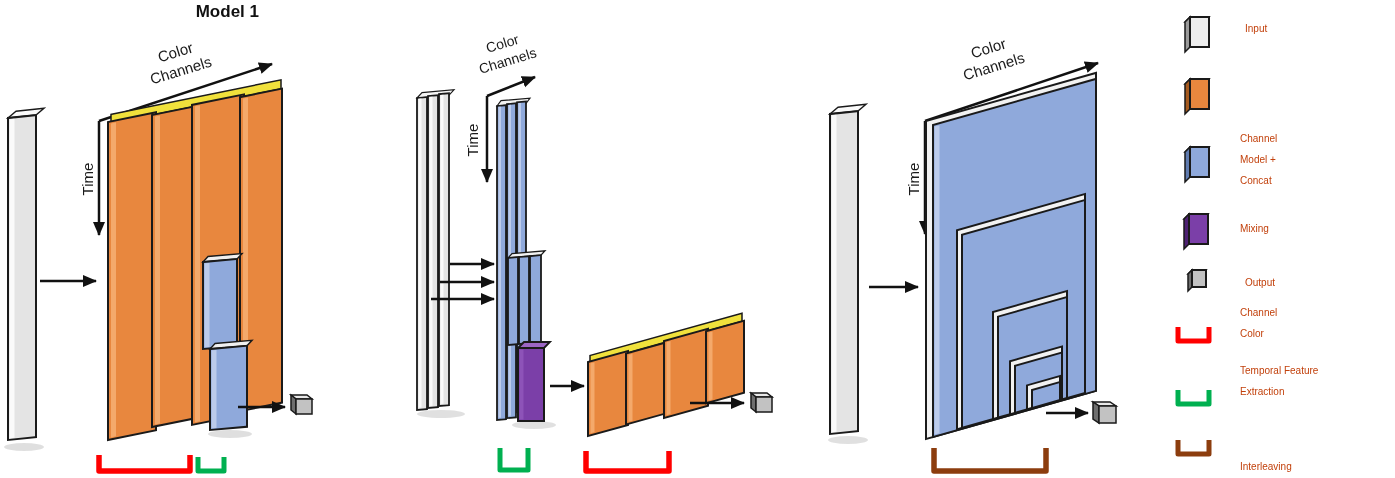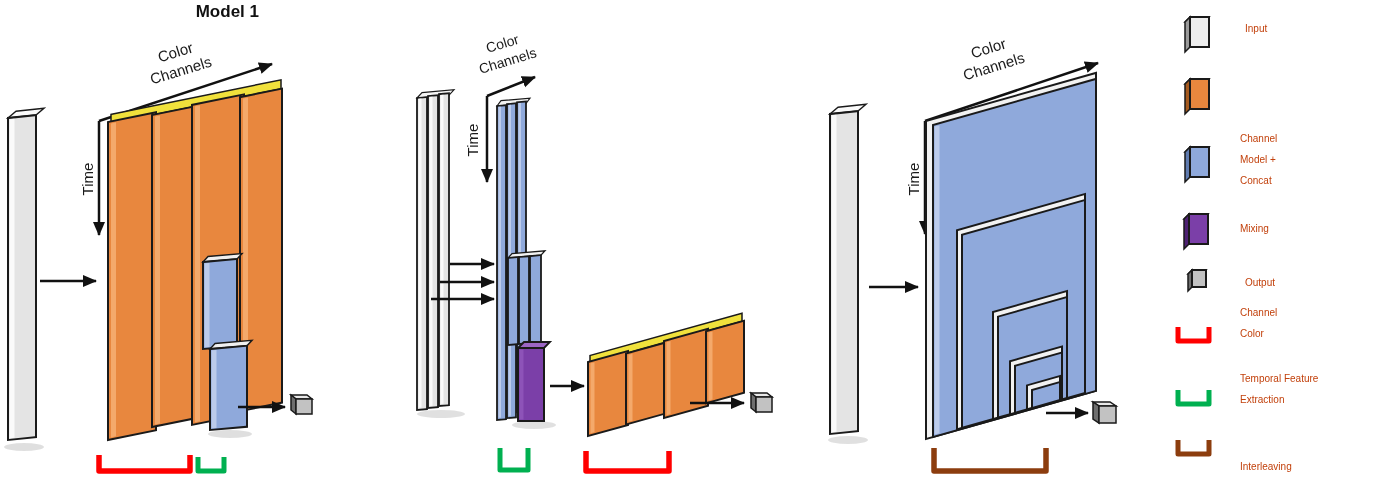--- a/index.html
+++ b/index.html
@@ -259,21 +259,21 @@
   <div class="legend-label" style="top:218px">
     <div>Mixing</div>
   </div>
   <div class="legend-label indent" style="top:272px">
     <div>Output</div>
   </div>
   <div class="legend-label" style="top:302px">
     <div>Channel</div>
     <div>Color</div>
   </div>
-  <div class="legend-label" style="top:368px">
+  <div class="legend-label" style="top:360px">
     <div>Temporal Feature</div>
     <div>Extraction</div>
   </div>
   <div class="legend-label" style="top:456px">
     <div>Interleaving</div>
   </div>
 
 </div>
 
 </body></html>

